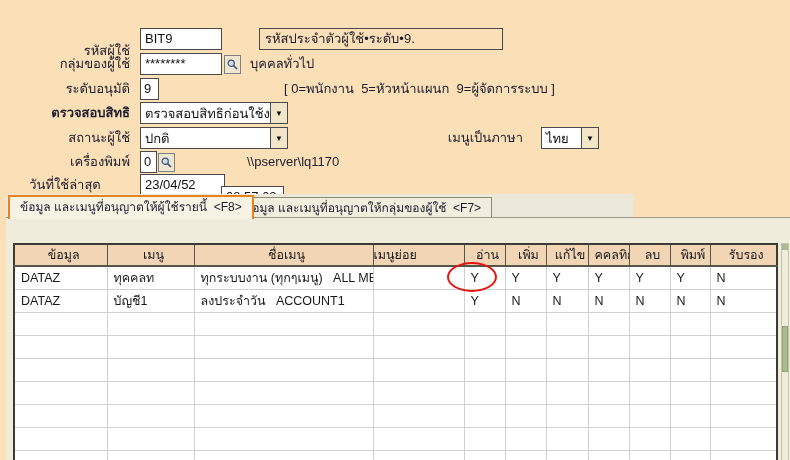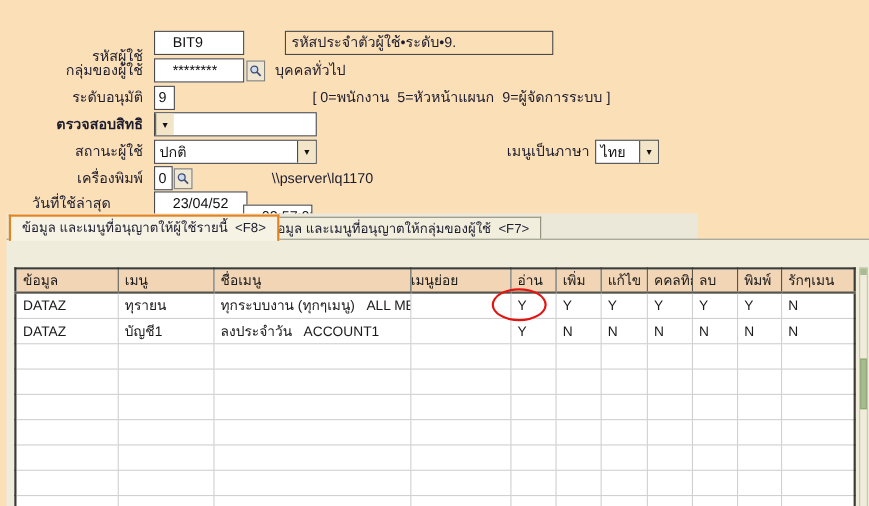--- a/index.html
+++ b/index.html
@@ -11,21 +11,21 @@
     background: #fbe0b7;
     overflow: hidden;
   }
   #root { position: relative; width:790px; height:460px; background:#fbe0b7; }
   .flabel {
     position:absolute; left:0; width:130px; text-align:right;
     height:22px; line-height:22px; white-space:nowrap;
   }
   .tbox {
     position:absolute; background:#fff; border:1px solid #4a4a4a;
-    height:22px; line-height:20px; padding:0 16px; overflow:hidden;
+    height:22px; line-height:20px; padding:0 4px; overflow:hidden;
     white-space:nowrap; color:#111;
   }
   .statbox {
     position:absolute; background:transparent; border:1px solid #4a4a4a;
     height:22px; line-height:20px; padding:0 5px; overflow:hidden; white-space:nowrap;
   }
   .stext { position:absolute; height:22px; line-height:22px; white-space:pre; }
   .combo {
     position:absolute; background:#fff; border:1px solid #4a4a4a; height:22px;
     display:flex; align-items:center; overflow:hidden;
@@ -66,21 +66,21 @@
   }
 
   
   #grid {
     position:absolute; left:7px; top:25px;
     border-collapse:collapse; table-layout:fixed; width:763px;
     background:#fff; border:2px solid #3c3c34;
     font-size:12.5px; color:#1a1a1a;
   }
   #grid th {
-    background:#f2d5b5; font-weight:normal; text-align:left;
+    background:#f2d5b5; font-weight:normal; text-align:center;
     height:21px; padding:0 0 0 6px; white-space:nowrap; overflow:hidden;
     border-right:1px solid #55554d; border-bottom:2px solid #55554d;
   }
   #grid th.center { text-align:left; padding-left:0; }
   #grid td {
     height:23px; padding:0 0 0 6px; white-space:pre; overflow:hidden;
     border-right:1px solid #d0d0d0; border-bottom:1px solid #d0d0d0;
     background:#fff;
   }
   .c0{width:93px}.c1{width:87px}.c2{width:179px}.c3{width:91px}.c4{width:41px}
@@ -123,29 +123,30 @@
     </span>
   </button>
   <div class="stext" style="left:250px; top:53px;">บุคคลทั่วไป</div>
 
   <div class="flabel" style="top:78px;">ระดับอนุมัติ</div>
   <div class="tbox" style="left:140px; top:78px; width:19px; padding:0 3px;">9</div>
   <div class="stext" style="left:250px; top:78px;padding-left:34px;">[ 0=พนักงาน  5=หัวหน้าแผนก  9=ผู้จัดการระบบ ]</div>
 
   <div class="flabel" style="top:102px;font-weight:bold;">ตรวจสอบสิทธิ</div>
   <div class="combo" style="left:140px; top:102px; width:148px;">
+    <span class="cval">ตรวจสอบสิทธิก่อนใช้ง</span>
     <span class="cbtn">▼</span>
   </div>
 
   <div class="flabel" style="top:127px;">สถานะผู้ใช้</div>
   <div class="combo" style="left:140px; top:127px; width:148px;">
     <span class="cval">ปกติ</span>
     <span class="cbtn">▼</span>
   </div>
-  <div class="flabel" style="left:406px; width:130px; top:127px;">เมนูเป็นภาษา</div>
+  <div class="flabel" style="left:393px; width:130px; top:127px;">เมนูเป็นภาษา</div>
   <div class="combo" style="left:541px; top:127px; width:58px;">
     <span class="cval">ไทย</span>
     <span class="cbtn">▼</span>
   </div>
 
   <div class="flabel" style="top:151px;">เครื่องพิมพ์</div>
   <div class="tbox" style="left:140px; top:151px; width:17px; padding:0 3px;">0</div>
   <button class="lookup" style="left:158px; top:153px;">
     <span>
       <svg width="11" height="11" viewBox="0 0 11 11">
@@ -184,27 +185,27 @@
             <th>ข้อมูล</th>
             <th>เมนู</th>
             <th>ชื่อเมนู</th>
             <th class="center">เมนูย่อย</th>
             <th>อ่าน</th>
             <th>เพิ่ม</th>
             <th>แก้ไข</th>
             <th>คคลทิก</th>
             <th>ลบ</th>
             <th>พิมพ์</th>
-            <th>รักๆเมน</th>
+            <th>รับรอง</th>
           </tr>
         </thead>
         <tbody>
             <tr>
               <td>DATAZ</td>
-              <td>ทุรายน</td>
+              <td>ทุคคลท</td>
               <td>ทุกระบบงาน (ทุกๆเมนู)   ALL MENU</td>
               <td></td>
               <td>Y</td>
               <td>Y</td>
               <td>Y</td>
               <td>Y</td>
               <td>Y</td>
               <td>Y</td>
               <td>N</td>
             </tr>

